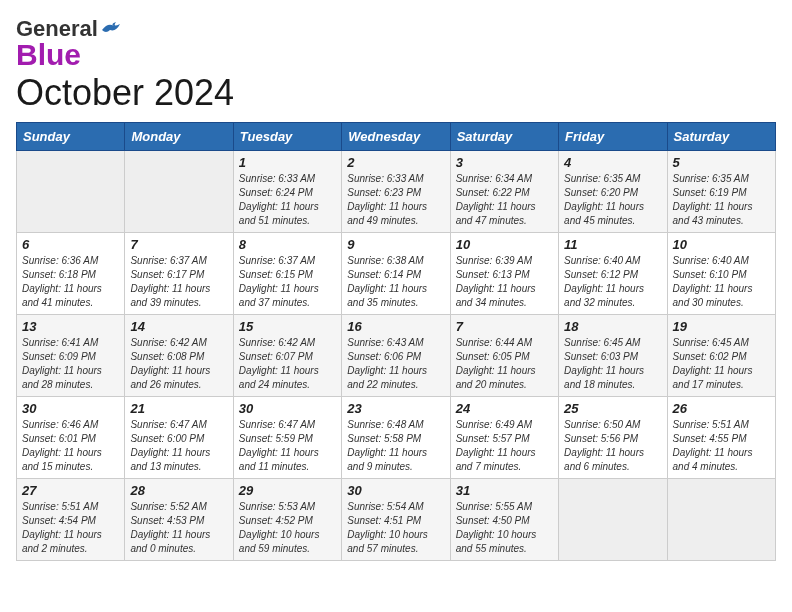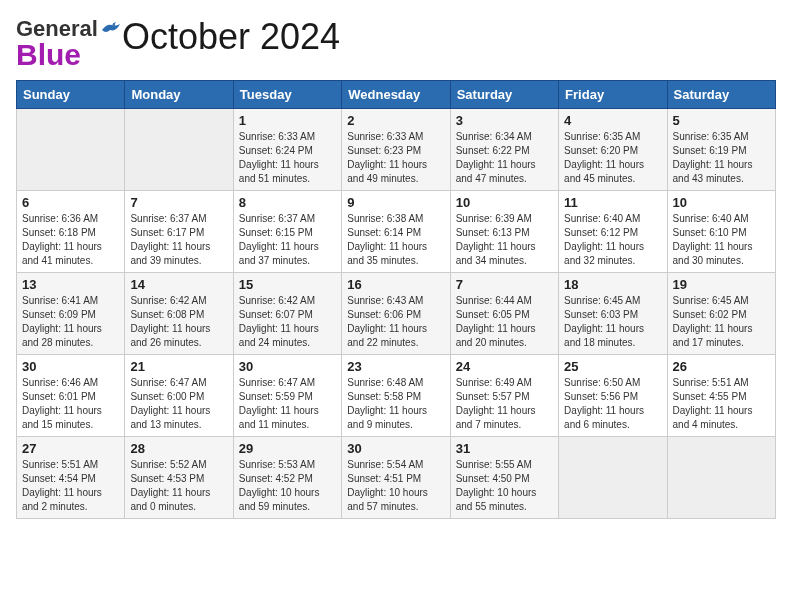--- a/index.html
+++ b/index.html
@@ -8,20 +8,21 @@
       background: #fff;
       width: 792px;
       min-height: 612px;
       padding: 16px;
     }
     .header-area {
       display: flex;
       justify-content: flex-start;
       align-items: flex-start;
       margin-bottom: 8px;
+      flex-direction: column;
     }
     .logo {
       display: flex;
       flex-direction: column;
       align-items: flex-start;
     }
     .title-area {
       text-align: right;
     }
     .month-title {
@@ -30,20 +31,21 @@
       color: #1a1a1a;
     }
     .location-title {
       font-size: 16px;
       color: #333;
     }
     table {
       width: 100%;
       border-collapse: collapse;
       table-layout: fixed;
+      font-style: italic;
     }
     thead tr th {
       background-color: #2b6cb0;
       color: #fff;
       text-align: left;
       padding: 6px 6px;
       font-size: 13px;
       font-weight: bold;
       border: 1px solid #1a4a8a;
     }

